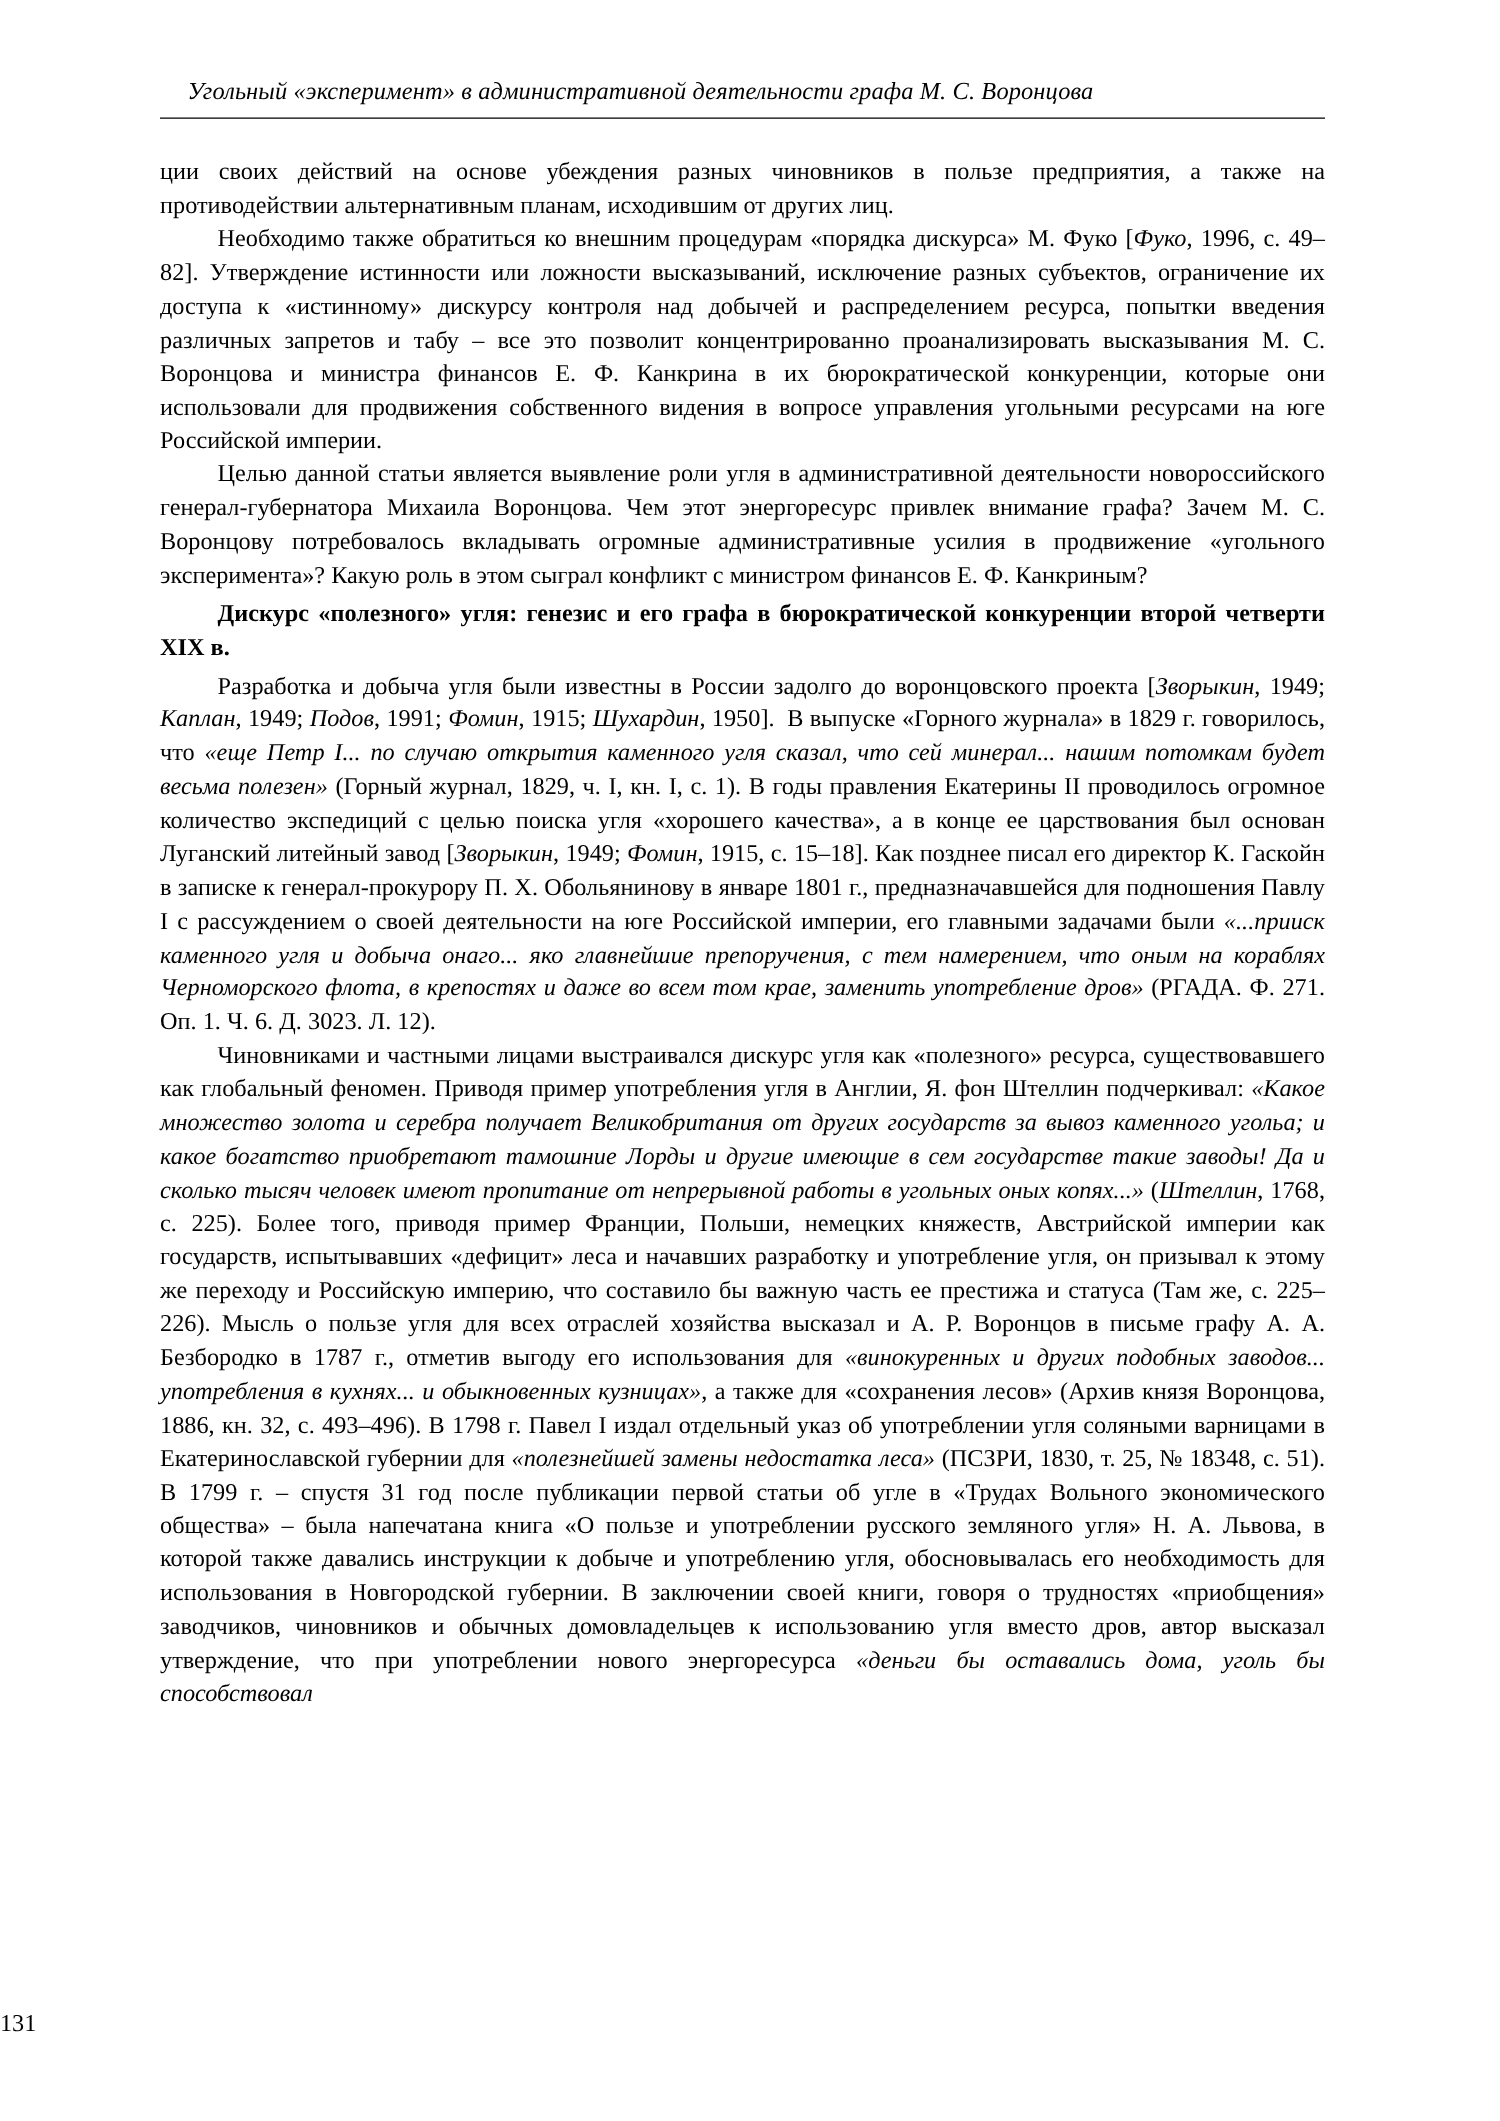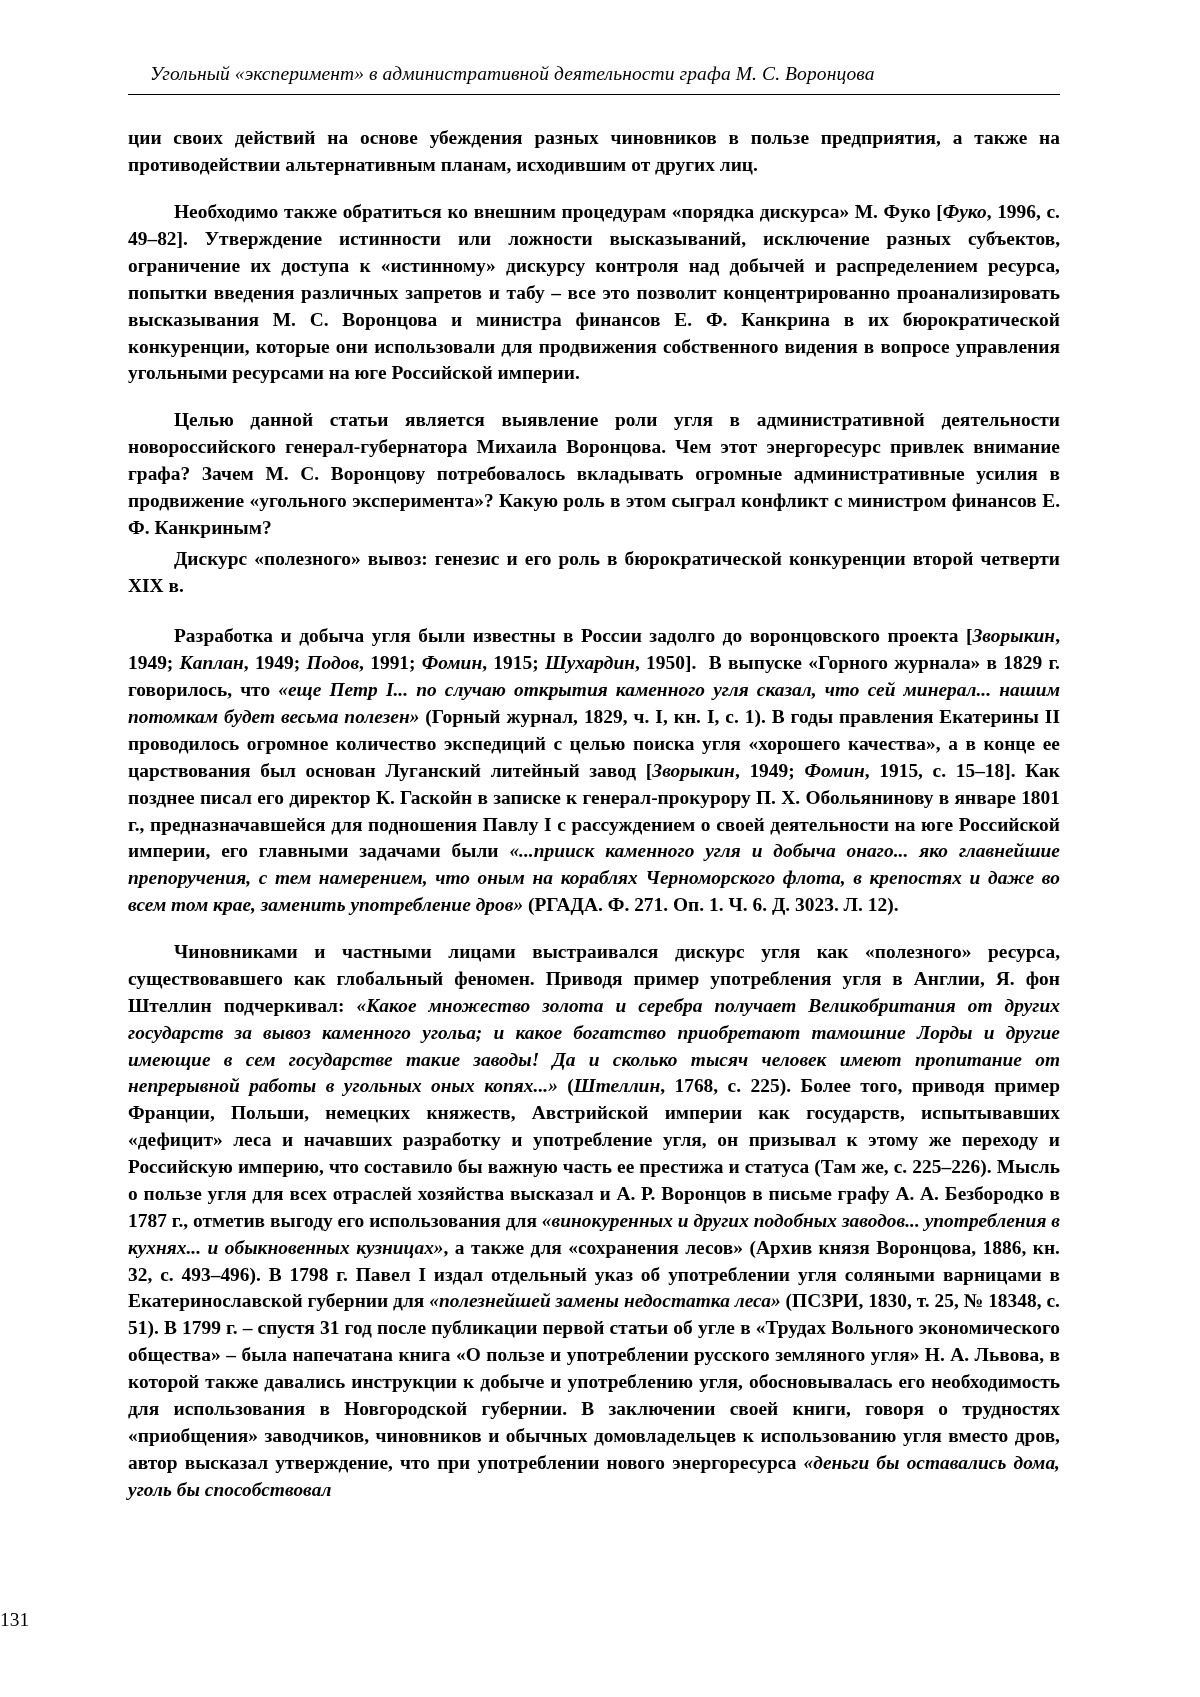--- a/index.html
+++ b/index.html
@@ -34,25 +34,23 @@
     margin: 0 0 30px 0;
   }
   .body-text p {
     margin: 0;
     font-size: 19.4px;
     line-height: 1.385;
     text-align: justify;
     text-justify: inter-word;
     hyphens: manual;
     letter-spacing: 0.02px;
-    font-weight: bold;
   }
   .body-text p.indent {
     text-indent: 46px;
-    margin-top: 20px;
   }
   .body-text p.noindent {
     text-indent: 0;
   }
   .subhead {
     font-weight: bold;
     text-indent: 46px;
     text-align: justify;
   }
   i, .it {
@@ -78,21 +76,21 @@
   <div class="body-text">
 
     <p class="noindent">ции своих действий на основе убеждения разных чиновников в пользе предприятия, а также на противодействии альтернативным планам, исходившим от других лиц.</p>
 
     <p class="indent">Необходимо также обратиться ко внешним процедурам «порядка дискурса» М. Фуко [<i>Фуко</i>, 1996, с. 49–82]. Утверждение истинности или ложности высказываний, исключение разных субъектов, ограничение их доступа к «истинному» дискурсу контроля над добычей и распределением ресурса, попытки введения различных запретов и табу – все это позволит концентрированно проанализировать высказывания М. С. Воронцова и министра финансов Е. Ф. Канкрина в их бюрократической конкуренции, которые они использовали для продвижения собственного видения в вопросе управления угольными ресурсами на юге Российской империи.</p>
 
     <p class="indent">Целью данной статьи является выявление роли угля в административной деятельности новороссийского генерал-губернатора Михаила Воронцова. Чем этот энергоресурс привлек внимание графа? Зачем М. С. Воронцову потребовалось вкладывать огромные административные усилия в продвижение «угольного эксперимента»? Какую роль в этом сыграл конфликт с министром финансов Е. Ф. Канкриным?</p>
 
     <div class="spacer-sm"></div>
 
-    <p class="subhead">Дискурс «полезного» вывоз: генезис и его роль в бюрократической конкуренции второй четверти XIX в.</p>
+    <p class="subhead">Дискурс «полезного» угля: генезис и его графа в бюрократической конкуренции второй четверти XIX в.</p>
 
     <div class="spacer-sm"></div>
 
     <p class="indent">Разработка и добыча угля были известны в России задолго до воронцовского проекта [<i>Зворыкин</i>, 1949; <i>Каплан</i>, 1949; <i>Подов</i>, 1991; <i>Фомин</i>, 1915; <i>Шухардин</i>, 1950].&nbsp; В выпуске «Горного журнала» в 1829 г. говорилось, что <i>«еще Петр I... по случаю открытия каменного угля сказал, что сей минерал... нашим потомкам будет весьма полезен»</i> (Горный журнал, 1829, ч. I, кн. I, с. 1). В годы правления Екатерины II проводилось огромное количество экспедиций с целью поиска угля «хорошего качества», а в конце ее царствования был основан Луганский литейный завод [<i>Зворыкин</i>, 1949; <i>Фомин</i>, 1915, с. 15–18]. Как позднее писал его директор К. Гаскойн в записке к генерал-прокурору П. Х. Обольянинову в январе 1801 г., предназначавшейся для подношения Павлу I с рассуждением о своей деятельности на юге Российской империи, его главными задачами были <i>«...прииск каменного угля и добыча онаго... яко главнейшие препоручения, с тем намерением, что оным на кораблях Черноморского флота, в крепостях и даже во всем том крае, заменить употребление дров»</i> (РГАДА. Ф. 271. Оп. 1. Ч. 6. Д. 3023. Л. 12).</p>
 
     <p class="indent">Чиновниками и частными лицами выстраивался дискурс угля как «полезного» ресурса, существовавшего как глобальный феномен. Приводя пример употребления угля в Англии, Я. фон Штеллин подчеркивал: <i>«Какое множество золота и серебра получает Великобритания от других государств за вывоз каменного угольа; и какое богатство приобретают тамошние Лорды и другие имеющие в сем государстве такие заводы! Да и сколько тысяч человек имеют пропитание от непрерывной работы в угольных оных копях...»</i> (<i>Штеллин</i>, 1768, с. 225). Более того, приводя пример Франции, Польши, немецких княжеств, Австрийской империи как государств, испытывавших «дефицит» леса и начавших разработку и употребление угля, он призывал к этому же переходу и Российскую империю, что составило бы важную часть ее престижа и статуса (Там же, с. 225–226). Мысль о пользе угля для всех отраслей хозяйства высказал и А. Р. Воронцов в письме графу А. А. Безбородко в 1787 г., отметив выгоду его использования для <i>«винокуренных и других подобных заводов... употребления в кухнях... и обыкновенных кузницах»</i>, а также для «сохранения лесов» (Архив князя Воронцова, 1886, кн. 32, с. 493–496). В 1798 г. Павел I издал отдельный указ об употреблении угля соляными варницами в Екатеринославской губернии для <i>«полезнейшей замены недостатка леса»</i> (ПСЗРИ, 1830, т. 25, № 18348, с. 51). В 1799 г. – спустя 31 год после публикации первой статьи об угле в «Трудах Вольного экономического общества» – была напечатана книга «О пользе и употреблении русского земляного угля» Н. А. Львова, в которой также давались инструкции к добыче и употреблению угля, обосновывалась его необходимость для использования в Новгородской губернии. В заключении своей книги, говоря о трудностях «приобщения» заводчиков, чиновников и обычных домовладельцев к использованию угля вместо дров, автор высказал утверждение, что при употреблении нового энергоресурса <i>«деньги бы оставались дома, уголь бы способствовал</i></p>
 
   </div>
 
   <div class="folio">131</div>

